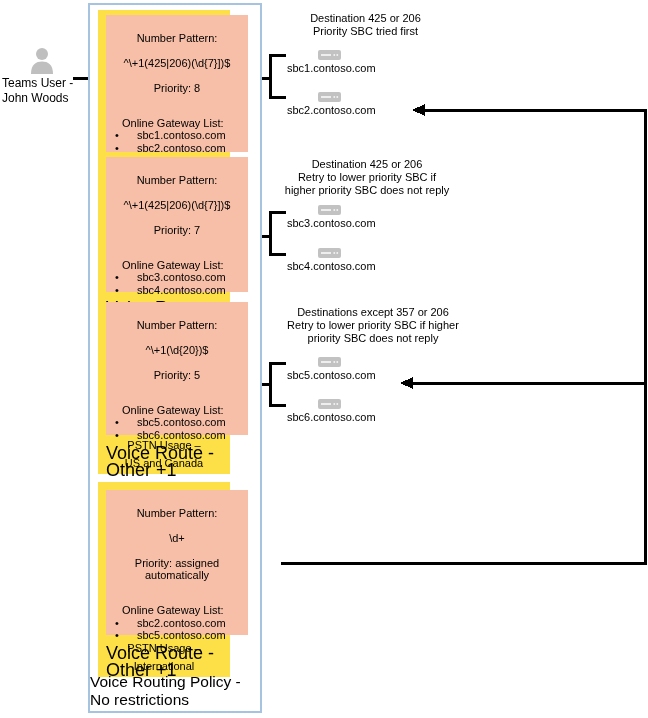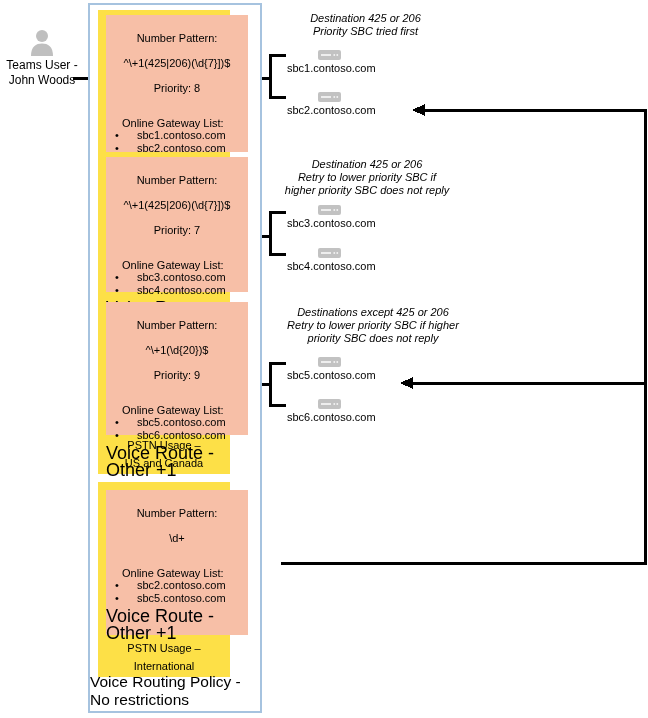--- a/index.html
+++ b/index.html
@@ -4,21 +4,21 @@
 <style>
   * { margin:0; padding:0; box-sizing:border-box; }
   html,body { background:#fff; }
   .stage {
     position:relative; width:648px; height:718px; background:#fff;
     font-family:"Liberation Sans", sans-serif; color:#000; overflow:hidden;
   }
   svg.connectors { position:absolute; left:0; top:0; width:648px; height:718px; }
 
   
-  .teams-user { position:absolute; left:2px; top:28px; width:80px; text-align:center; }
+  .teams-user { position:absolute; left:2px; top:46px; width:80px; text-align:left; }
   .teams-user .glyph { display:block; margin:0 auto 2px auto; }
   .teams-user .name { font-size:12px; line-height:15px; white-space:pre-line; }
 
   
   .policy-box {
     position:absolute; left:88px; top:3px; width:174px; height:710px;
     background:#fff; border:2px solid #A6C3DF;
   }
   .policy-label {
     position:absolute; left:0; right:0; bottom:3px; text-align:left;
@@ -43,21 +43,21 @@
   .gateway-label { margin-top:10px; padding-left:16px; line-height:12.5px; }
   ul.gateways { list-style:none; }
   ul.gateways li { position:relative; padding-left:31px; line-height:12.8px; }
   ul.gateways li::before { content:"•"; position:absolute; left:9px; top:0; }
   .route-title {
     margin-top:3px; text-align:left; font-size:18px; line-height:17px;
     white-space:pre-line;
   }
 
   
-  .annotation { position:absolute; text-align:center; font-size:11px; line-height:13px; white-space:pre-line;font-style:italic; }
+  .annotation { position:absolute; text-align:center; font-size:11px; line-height:13px; white-space:pre-line; }
   .annotation-1 { left:283px; top:12px;  width:165px; }
   .annotation-2 { left:272px; top:158px; width:190px; }
   .annotation-3 { left:277px; top:306px; width:192px; }
 
   
   .sbc-item { position:absolute; left:287px; width:110px; }
   .sbc-item .server { display:block; margin-left:31px; }
   .sbc-item .fqdn { font-size:11px; line-height:13px; margin-top:2px; }
   .sbc-1 { top:50px; }  .sbc-2 { top:92px; }
   .sbc-3 { top:205px; } .sbc-4 { top:248px; }
@@ -124,41 +124,43 @@
           <li>sbc4.contoso.com</li>
         </ul>
         <div class="route-title">Voice Route –
 Redmond 2</div>
       </div>
 
       <div class="route-box route-3">
         <div class="pattern-block">
           <div>Number Pattern:</div>
           <div>^\+1(\d{20})$</div>
-          <div>Priority: 9</div>
+          <div>Priority: 5</div>
         </div>
         <div class="gateway-label">Online Gateway List:</div>
         <ul class="gateways">
           <li>sbc5.contoso.com</li>
           <li>sbc6.contoso.com</li>
         </ul>
         <div class="route-title">Voice Route -
 Other +1</div>
       </div>
 
       <div class="usage-label">PSTN Usage –
 US and Canada</div>
     </div>
 
     <div class="usage-box usage-intl">
 
       <div class="route-box route-4">
         <div class="pattern-block">
           <div>Number Pattern:</div>
           <div>\d+</div>
+          <div>Priority: assigned
+automatically</div>
         </div>
         <div class="gateway-label">Online Gateway List:</div>
         <ul class="gateways">
           <li>sbc2.contoso.com</li>
           <li>sbc5.contoso.com</li>
         </ul>
         <div class="route-title">Voice Route -
 Other +1</div>
       </div>
 
@@ -168,21 +170,21 @@
 
     <div class="policy-label">Voice Routing Policy -
 No restrictions</div>
   </div>
 
   <div class="annotation annotation-1">Destination 425 or 206
 Priority SBC tried first</div>
   <div class="annotation annotation-2">Destination 425 or 206
 Retry to lower priority SBC if
 higher priority SBC does not reply</div>
-  <div class="annotation annotation-3">Destinations except 425 or 206
+  <div class="annotation annotation-3">Destinations except 357 or 206
 Retry to lower priority SBC if higher
 priority SBC does not reply</div>
 
   <div class="sbc-item sbc-1">
     <svg class="server" width="23" height="10" viewBox="0 0 23 10">
       <rect x="0" y="0" width="23" height="10" rx="2" fill="#C2C2C2"></rect>
       <rect x="3" y="4.2" width="10" height="1.6" fill="#FFFFFF" opacity="0.9"></rect>
       <rect x="15.5" y="4.2" width="1.6" height="1.6" fill="#FFFFFF" opacity="0.9"></rect>
       <rect x="18.5" y="4.2" width="1.6" height="1.6" fill="#FFFFFF" opacity="0.9"></rect>
     </svg>

